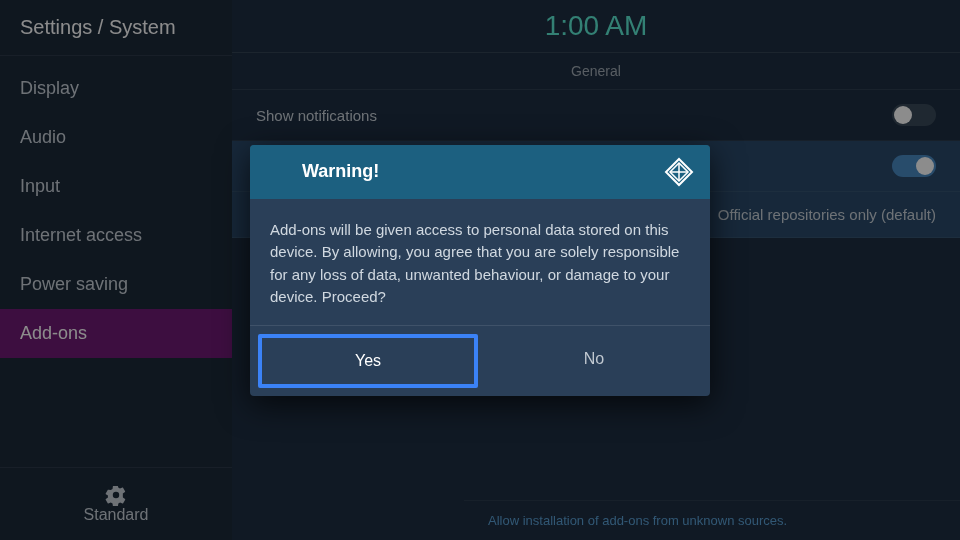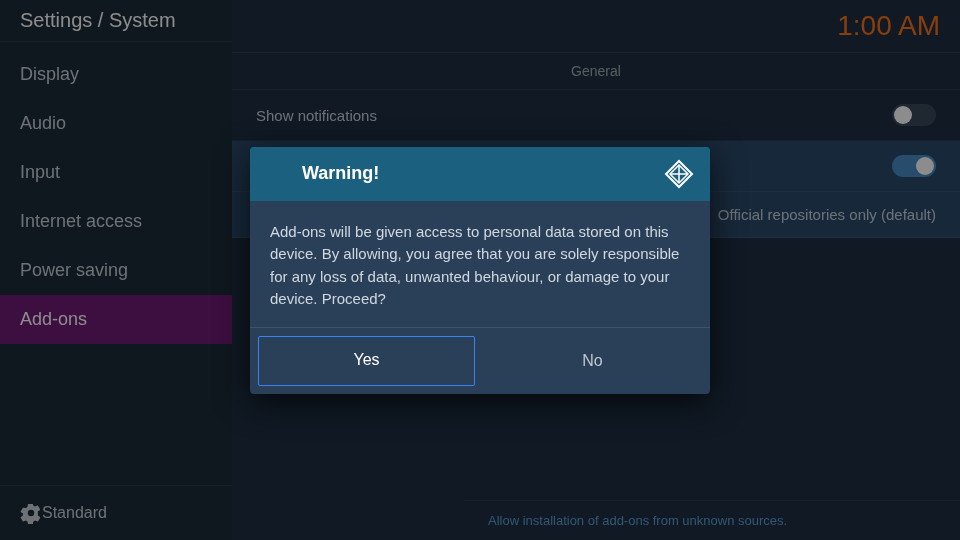--- a/index.html
+++ b/index.html
@@ -19,21 +19,21 @@
       position: absolute;
       left: 0; top: 0;
       width: 232px;
       height: 540px;
       background: #1c2a3a;
       display: flex;
       flex-direction: column;
     }
 
     #page-title {
-      padding: 9px 20px;
+      padding: 16px 20px;
       font-size: 20px;
       font-weight: 400;
       color: #ffffff;
       border-bottom: 1px solid rgba(255,255,255,0.08);
     }
 
     .nav-items {
       flex: 1;
       padding-top: 8px;
     }
@@ -48,20 +48,21 @@
     .nav-item.active {
       background: #701a75;
       color: #ffffff;
     }
 
     .sidebar-footer {
       padding: 16px 20px;
       display: flex;
       align-items: center;
       border-top: 1px solid rgba(255,255,255,0.08);
+      flex-direction: column;
     }
 
     .gear-icon {
       width: 22px;
       height: 22px;
     }
 
     .footer-label {
       font-size: 16px;
       color: #c8d0d8;
@@ -71,25 +72,25 @@
     #main {
       position: absolute;
       left: 232px; top: 0;
       width: 728px;
       height: 540px;
       background: #1e2f42;
     }
 
     #topbar {
       display: flex;
-      justify-content: flex-end;
+      justify-content: center;
       padding: 10px 20px;
       font-size: 28px;
       font-weight: 300;
-      color: #f97316;
+      color: #5eead4;
       border-bottom: 1px solid rgba(255,255,255,0.1);
     }
 
     .section-header {
       text-align: center;
       padding: 10px;
       font-size: 14px;
       color: #a0aab4;
       border-bottom: 1px solid rgba(255,255,255,0.08);
     }
@@ -216,21 +217,21 @@
       flex: 1;
       padding: 14px;
       text-align: center;
       font-size: 16px;
       cursor: pointer;
       color: #ffffff;
     }
 
     .dialog-btn.yes {
       background: transparent;
-      border: 1px solid #3b82f6;
+      border: 4px solid #3b82f6;
       margin: 8px 4px 8px 8px;
       border-radius: 2px;
       color: #ffffff;
     }
 
     .dialog-btn.no {
       background: transparent;
       border: 2px solid transparent;
       margin: 8px 8px 8px 4px;
       border-radius: 2px;

